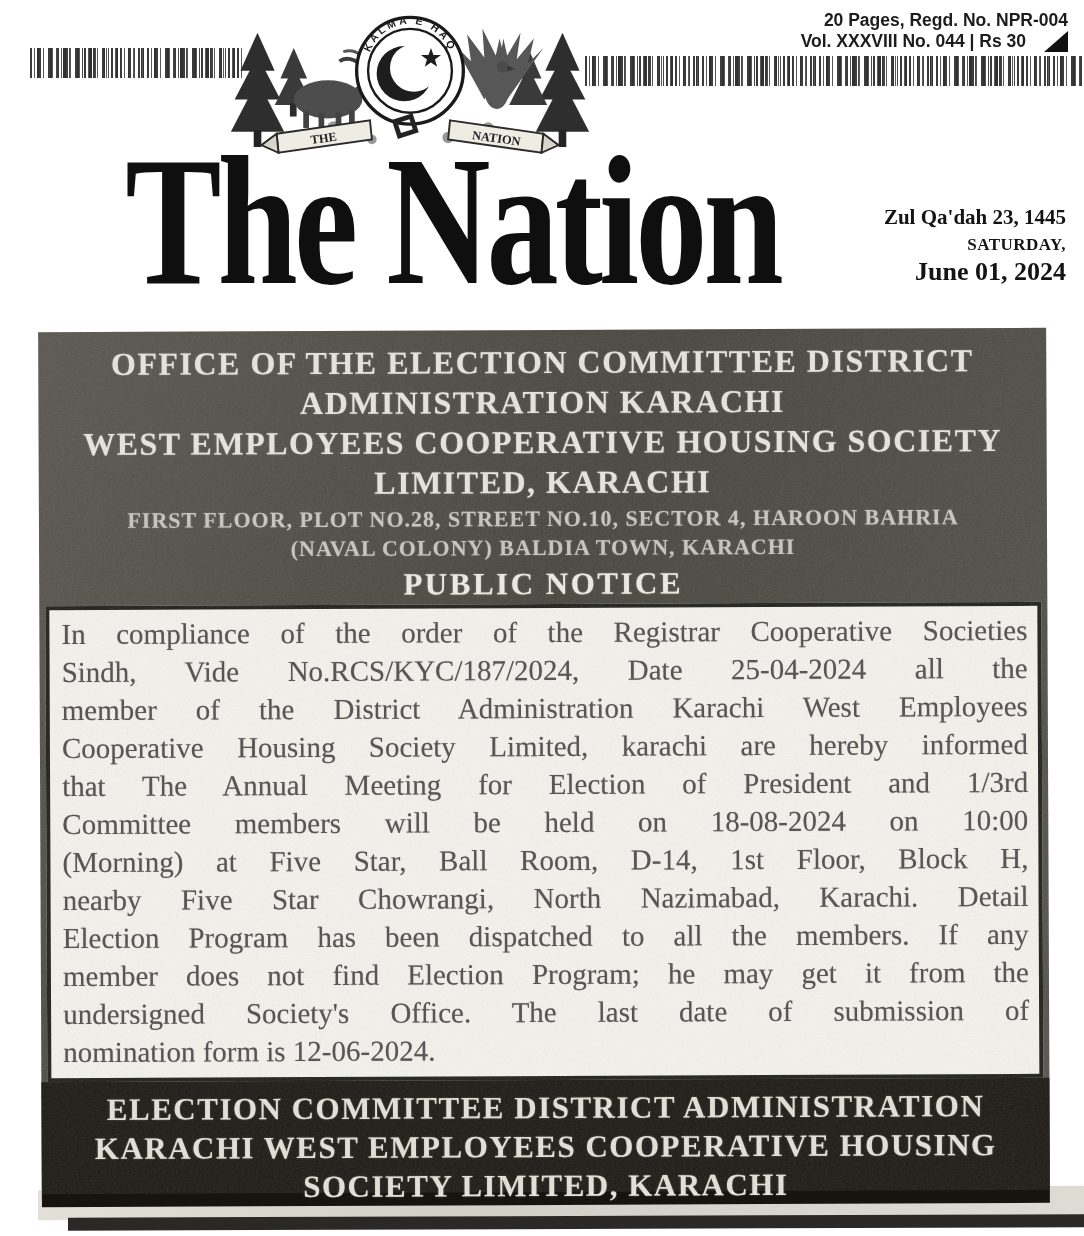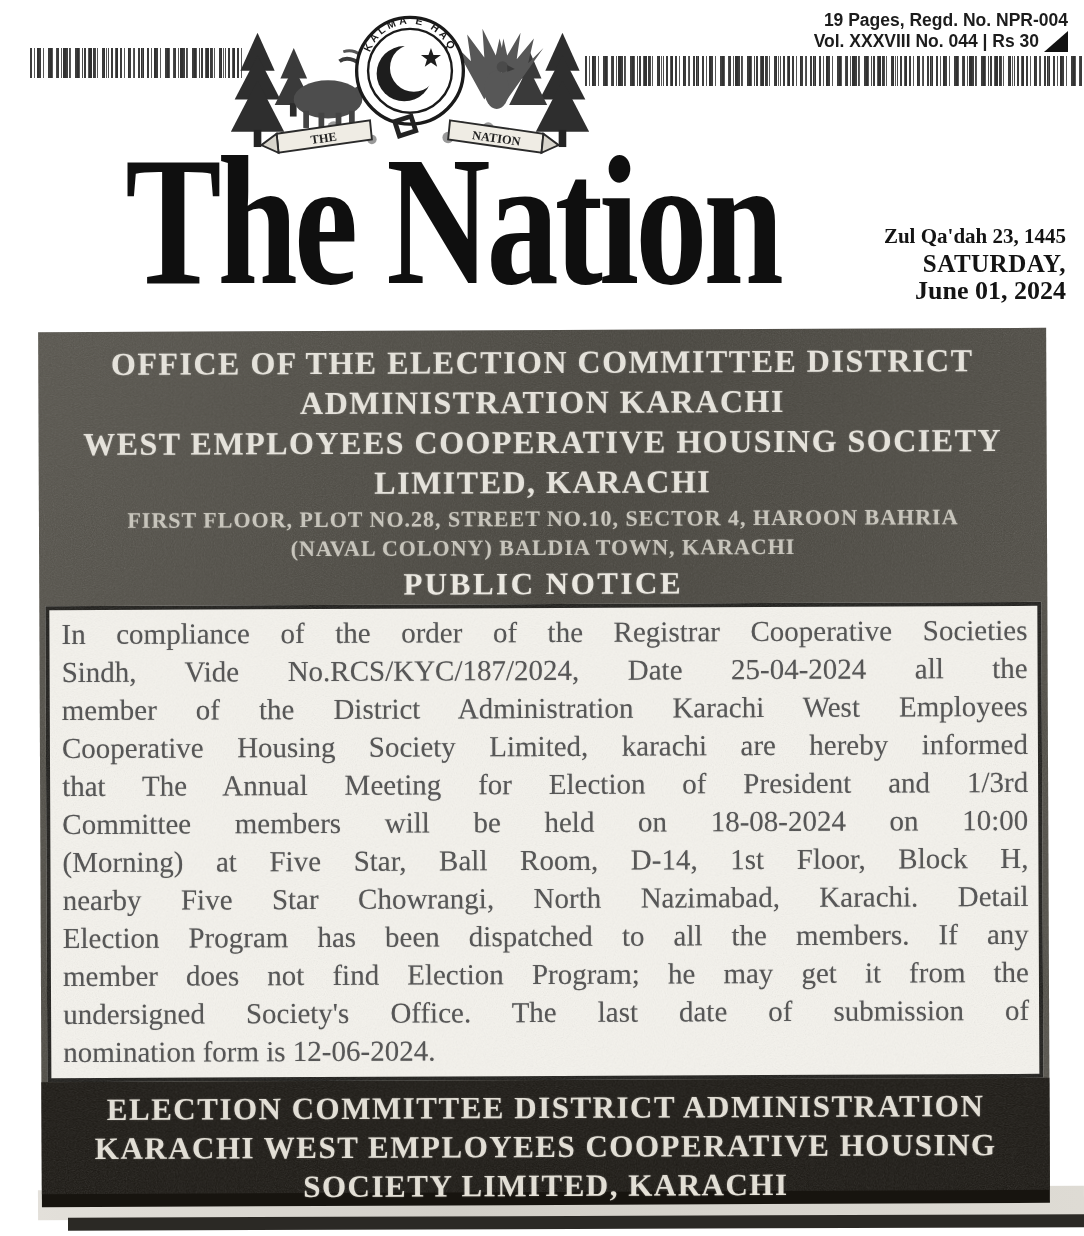--- a/index.html
+++ b/index.html
@@ -19,21 +19,21 @@
     top: 10px;
     right: 16px;
     text-align: right;
     font-family: "Liberation Sans", sans-serif;
     font-weight: bold;
     font-size: 17.5px;
     line-height: 21px;
     color: #1c1c1c;
     z-index: 4;
   }
-  .issue-info .vol-row { display: flex; align-items: center; justify-content: flex-end; gap: 5px; }
+  .issue-info .vol-row { display: flex; align-items: center; justify-content: flex-end; gap: 18px; }
   .flag-tri {
     display: inline-block;
     width: 24px; height: 21px;
     background: #111;
     clip-path: polygon(100% 0, 100% 100%, 0 100%);
   }
 
   
   .barcode {
     position: absolute;
@@ -66,29 +66,29 @@
     transform: scaleX(0.78);
     transform-origin: 50% 50%;
     white-space: nowrap;
     z-index: 2;
   }
 
   
   .date-block {
     position: absolute;
     right: 18px;
-    top: 223px;
+    top: 204px;
     text-align: right;
     font-family: "Liberation Serif", serif;
     font-weight: bold;
     color: #141414;
     z-index: 4;
   }
   .date-hijri { font-size: 21px; line-height: 26px; }
-  .date-day   { font-size: 25px; line-height: 29px; letter-spacing: .5px; }
+  .date-day   { font-size: 17px; line-height: 29px; letter-spacing: .5px; }
   .date-greg  { font-size: 26px; line-height: 26px; }
 
   
   .notice {
     position: absolute;
     left: 40px;
     top: 330px;
     width: 1008px;
     height: 862px;
     background:
@@ -189,21 +189,21 @@
     transform: rotate(-0.2deg);
     z-index: 4;
   }
 </style>
 </head>
 <body>
 
 <div class="page">
 
   <div class="issue-info">
-    <div>19 Pages, Regd. No. NPR-004</div>
+    <div>20 Pages, Regd. No. NPR-004</div>
     <div class="vol-row">
       <span>Vol. XXXVIII No. 044 | Rs 30</span>
       <span class="flag-tri"></span>
     </div>
   </div>
 
   <div class="barcode barcode-left"></div>
   <div class="barcode barcode-right"></div>
 
   <svg class="emblem" viewBox="0 0 380 170" aria-hidden="true">

